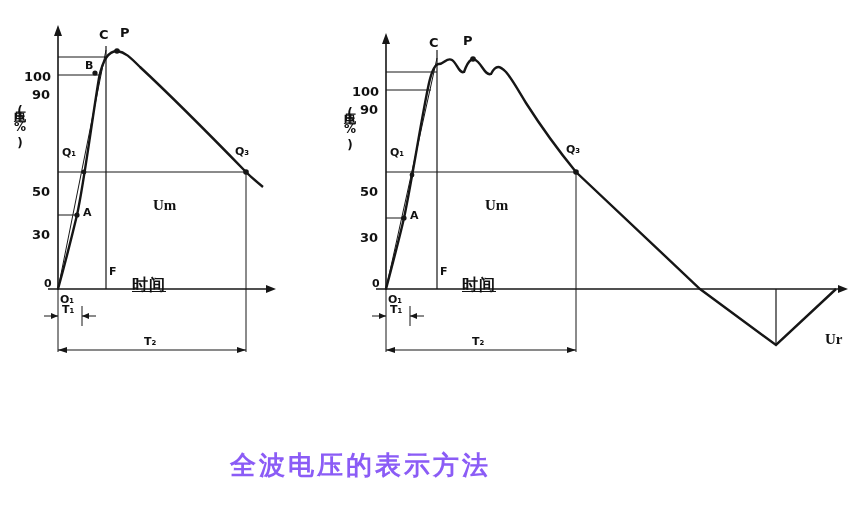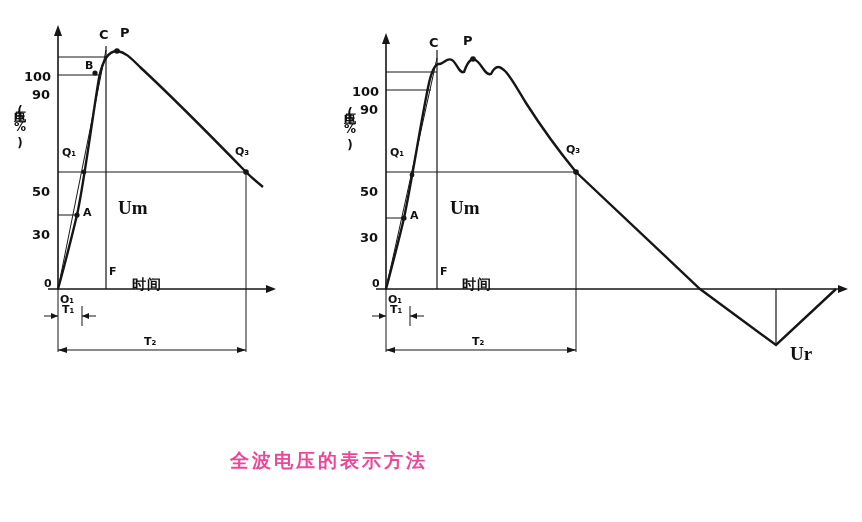--- a/index.html
+++ b/index.html
@@ -8,30 +8,30 @@
     font-family:"DejaVu Sans",sans-serif;color:#111;overflow:hidden;
   }
   svg{position:absolute;left:0;top:0;}
   .lbl{
     position:absolute;font-weight:bold;font-size:13px;line-height:1;
     color:#111;white-space:nowrap;font-family:"DejaVu Sans",sans-serif;
   }
   .sm{font-size:11px;}
   .tick{font-size:13px;margin-top:20px;}
   .um{
-    font-family:"Liberation Serif",serif;font-weight:bold;font-size:19px;
+    font-family:"Liberation Serif",serif;font-weight:bold;font-size:15px;margin-left:35px;
   }
   .vert{
     writing-mode:vertical-rl;text-orientation:upright;
     font-size:12px;letter-spacing:2px;line-height:1;
   }
-  .cn{font-size:14px;letter-spacing:1px;}
+  .cn{font-size:16px;letter-spacing:1px;text-decoration:underline;}
   .cap{
     position:absolute;left:230px;top:448px;
-    font-size:19px;font-weight:bold;letter-spacing:3px;color:#ec4899;
+    font-size:26px;font-weight:bold;letter-spacing:3px;color:#8b5cf6;
     font-family:"DejaVu Sans",sans-serif;
   }
   .stroke{stroke:#161616;fill:none;}
   .fillb{fill:#161616;stroke:none;}
 </style>
 </head>
 <body>
 
 <div id="canvas">
 
@@ -150,16 +150,16 @@
   <span class="lbl" style="left:463px;top:34px;">P</span>
   <span class="lbl sm" style="left:390px;top:147px;">Q₁</span>
   <span class="lbl sm" style="left:566px;top:144px;">Q₃</span>
   <span class="lbl sm" style="left:410px;top:210px;">A</span>
   <span class="lbl um" style="left:450px;top:198px;">Um</span>
   <span class="lbl sm" style="left:440px;top:266px;">F</span>
   <span class="lbl sm" style="left:388px;top:294px;">O₁</span>
   <span class="lbl cn" style="left:462px;top:277px;">时间</span>
   <span class="lbl sm" style="left:390px;top:304px;">T₁</span>
   <span class="lbl sm" style="left:472px;top:336px;">T₂</span>
-  <span class="lbl um" style="left:790px;top:344px;">Ur</span>
+  <span class="lbl um" style="left:790px;top:332px;">Ur</span>
 
   <div class="cap">全波电压的表示方法</div>
 </div>
 
 </body></html>

